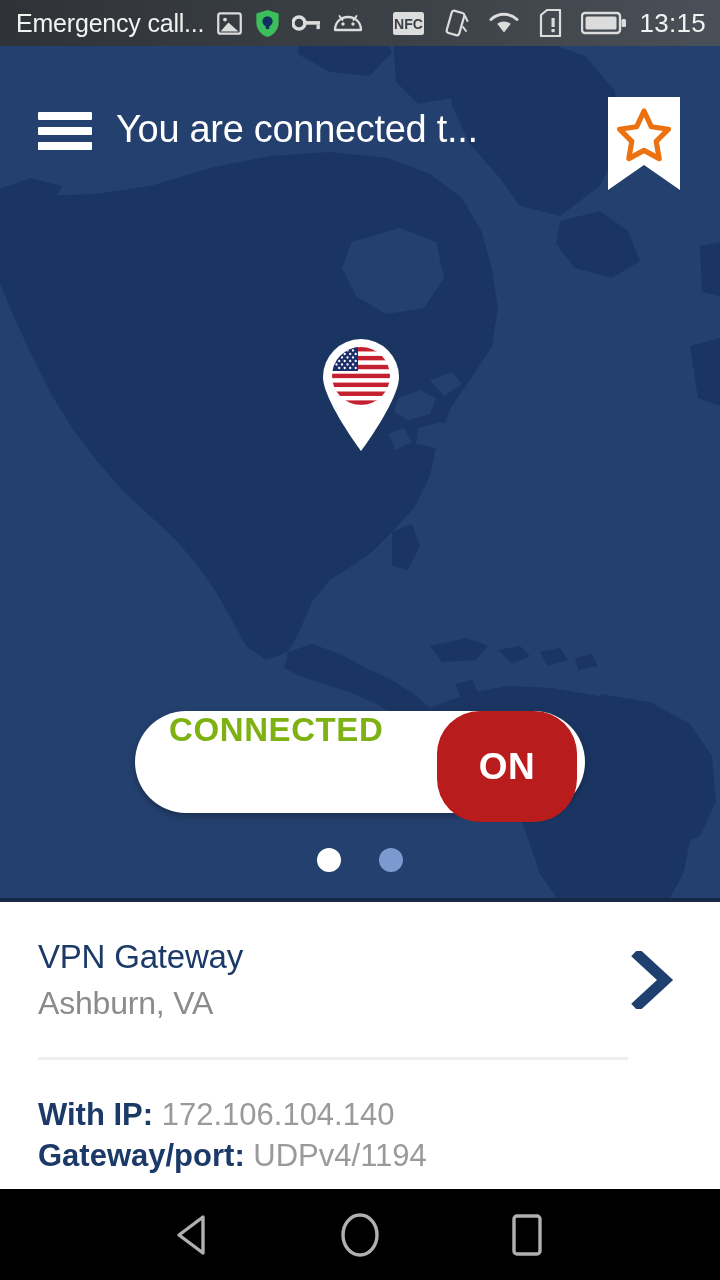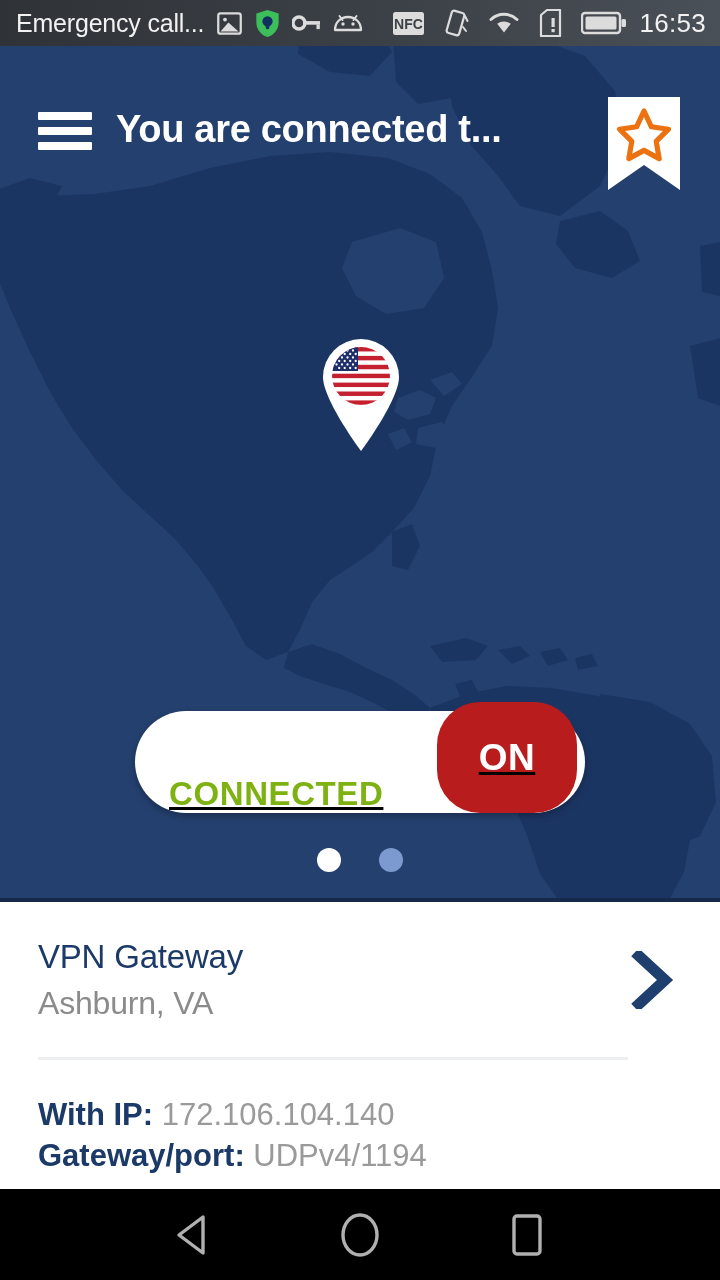--- a/index.html
+++ b/index.html
@@ -44,40 +44,39 @@
     position:absolute; top:46px; left:0; width:720px; height:130px;
     display:flex; align-items:flex-start; z-index:6;
   }
   .hamburger {
     width:54px; height:38px; margin:66px 0 0 38px;
     display:flex; flex-direction:column; justify-content:space-between;
     cursor:pointer;
   }
   .hamburger span { display:block; height:8px; background:#ffffff; border-radius:1px; }
   .appbar-title {
-    flex:1; color:#ffffff; font-size:38px; font-weight:bold;
+    flex:1; color:#ffffff; font-size:38px; font-weight:normal;
     margin-top:62px; margin-left:24px;
     white-space:nowrap; overflow:hidden; letter-spacing:-0.3px;
   }
   .ribbon {
     position:absolute; right:40px; top:51px; width:72px; height:93px;
     cursor:pointer;
   }
 
   
   .pin { position:absolute; left:317px; top:334px; width:88px; height:118px; z-index:4; }
 
   
   .toggle {
     position:absolute; left:135px; top:711px; width:450px; height:102px;
     background:#ffffff; border-radius:51px; z-index:5;
-    display:flex; align-items:flex-end; justify-content:space-between;
-    padding:0 8px 0 0; cursor:pointer;
+    display:flex; align-items:flex-start; justify-content:space-between;
+    padding:0 8px 8px 0; cursor:pointer;
     box-shadow:0 3px 7px rgba(0,0,0,0.28);
-    text-decoration:underline;
   }
   .toggle-label {
     color:#7eb212; font-size:33px; font-weight:bold;
     letter-spacing:0.6px; margin-left:34px;
   }
   .toggle-knob {
     width:140px; height:111px; border-radius:43px;
     background:#b91c1c;
     display:flex; align-items:center; justify-content:center;
     color:#ffffff; font-size:37px; font-weight:bold; letter-spacing:0.5px;
@@ -187,21 +186,21 @@
         <rect x="12.5" y="20" width="3.2" height="3.2" fill="#dcdcdc"></rect>
       </svg>
 
       <svg class="ic" width="46" height="24" viewBox="0 0 46 24">
         <rect x="1" y="2" width="38" height="20" rx="3" fill="none" stroke="#dcdcdc" stroke-width="2.4"></rect>
         <rect x="4.5" y="5.5" width="31" height="13" rx="1.5" fill="#dcdcdc"></rect>
         <rect x="40.5" y="8" width="4.5" height="8" rx="1.5" fill="#dcdcdc"></rect>
       </svg>
     </div>
 
-    <div class="sb-clock">16:53</div>
+    <div class="sb-clock">13:15</div>
   </div>
 
   <div class="mapwrap">
     <svg class="worldmap" viewBox="0 0 720 856" preserveAspectRatio="none">
       <rect x="0" y="0" width="720" height="856" fill="#24406e"></rect>
       <g fill="#1b3563">
 
         <path d="M455,-20 L530,-10 L585,10 L615,45 L622,95 L600,140 L560,170 L520,160 L498,130
                  L470,98 L452,60 L448,20 Z"></path>
         <path d="M560,175 L600,165 L628,185 L640,215 L612,232 L575,222 L556,198 Z"></path>

